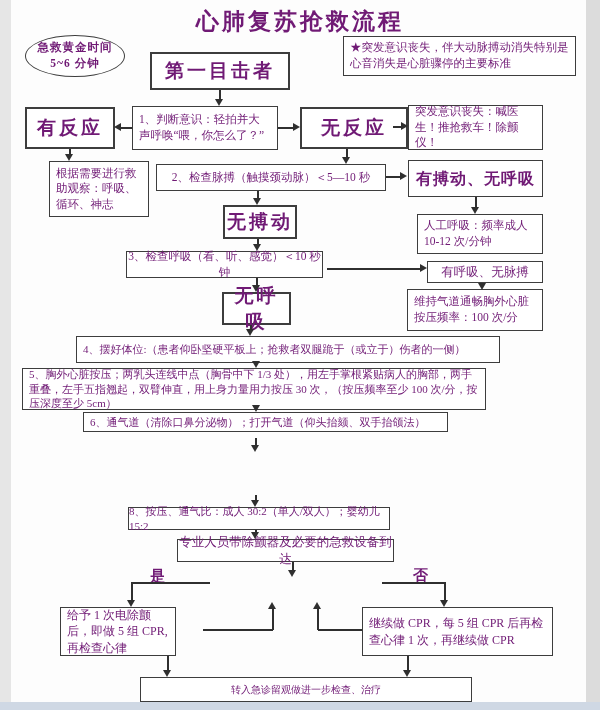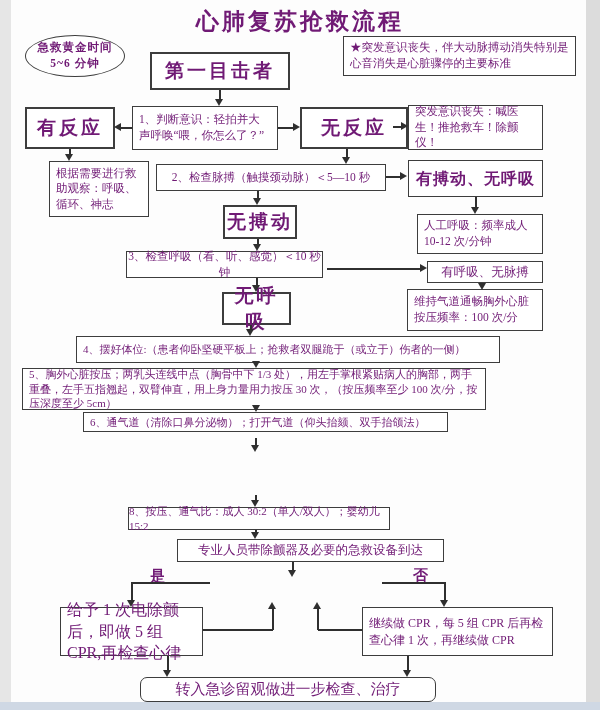--- a/index.html
+++ b/index.html
@@ -68,28 +68,28 @@
   <div class="node sm c" style="left:427px;top:261px;width:116px;height:22px;font-size:12.5px;">有呼吸、无脉搏</div>
 
   <div class="node big c" style="left:222px;top:292px;width:69px;height:33px;">无呼吸</div>
   <div class="node sm l" style="left:407px;top:289px;width:136px;height:42px;">维持气道通畅胸外心脏按压频率：100 次/分</div>
 
   <div class="node xs l" style="left:76px;top:336px;width:424px;height:27px;">4、摆好体位:（患者仰卧坚硬平板上；抢救者双腿跪于（或立于）伤者的一侧）</div>
   <div class="node xs l" style="left:22px;top:368px;width:464px;height:42px;">5、胸外心脏按压；两乳头连线中点（胸骨中下 1/3 处），用左手掌根紧贴病人的胸部，两手重叠，左手五指翘起，双臂伸直，用上身力量用力按压 30 次，（按压频率至少 100 次/分，按压深度至少 5cm）</div>
   <div class="node xs l" style="left:83px;top:412px;width:365px;height:20px;">6、通气道（清除口鼻分泌物）；打开气道（仰头抬颏、双手抬颌法）</div>
   <div class="node xs l" style="left:108px;top:507px;width:262px;height:23px;padding-left:0;margin-left:20px;">8、按压、通气比：成人 30:2（单人/双人）；婴幼儿 15:2</div>
 
-  <div class="node sm c" style="left:177px;top:539px;width:267px;height:23px;font-size:12.5px;">专业人员带除颤器及必要的急救设备到达</div>
+  <div class="node sm c" style="left:177px;top:539px;width:217px;height:23px;font-size:12.5px;">专业人员带除颤器及必要的急救设备到达</div>
 
   <div class="branch-label" style="left:150px;top:567px;">是</div>
   <div class="branch-label" style="left:413px;top:566px;">否</div>
 
-  <div class="node sm l" style="left:60px;top:607px;width:143px;height:49px;font-size:16px;">给予 1 次电除颤后，即做 5 组 CPR,再检查心律</div>
+  <div class="node sm l" style="left:60px;top:607px;width:116px;height:49px;font-size:12px;">给予 1 次电除颤后，即做 5 组 CPR,再检查心律</div>
   <div class="node sm l" style="left:362px;top:607px;width:191px;height:49px;font-size:12px;">继续做 CPR，每 5 组 CPR 后再检查心律 1 次，再继续做 CPR</div>
-  <div class="node sm c" style="left:140px;top:677px;width:296px;height:25px;font-size:15px;border-radius:7px;">转入急诊留观做进一步检查、治疗</div>
+  <div class="node sm c" style="left:140px;top:677px;width:332px;height:25px;font-size:10px;">转入急诊留观做进一步检查、治疗</div>
 
   <div class="vl" style="left:219px;top:90px;height:10px;"></div>
   <div class="ad" style="left:215px;top:99px;"></div>
 
   <div class="hl" style="left:120px;top:127px;width:12px;"></div>
   <div class="al" style="left:114px;top:123px;"></div>
 
   <div class="hl" style="left:278px;top:127px;width:17px;"></div>
   <div class="ar" style="left:293px;top:123px;"></div>
 

